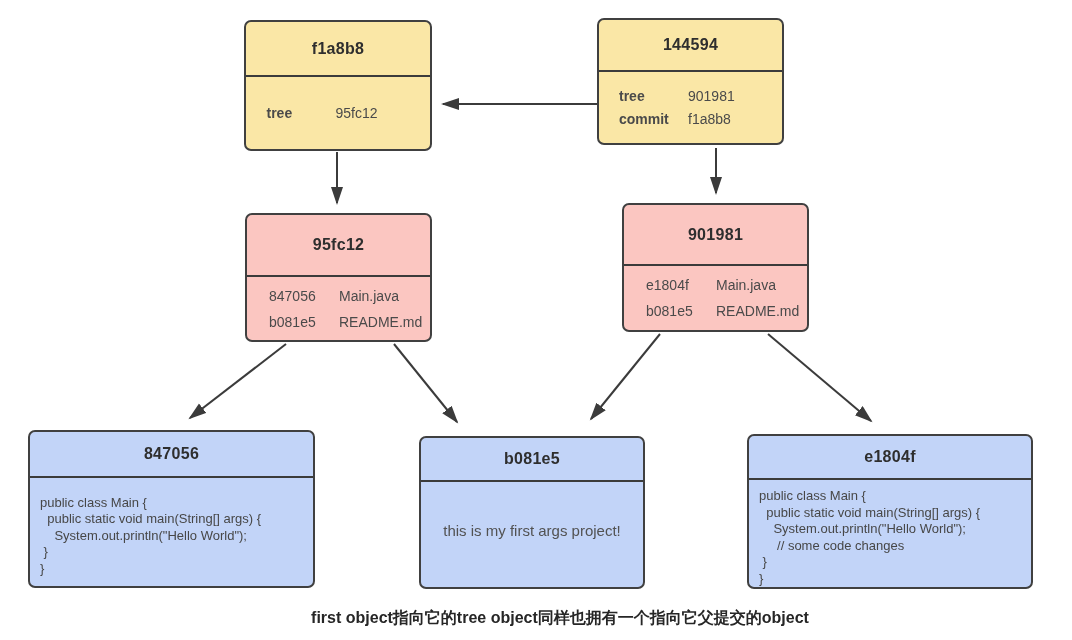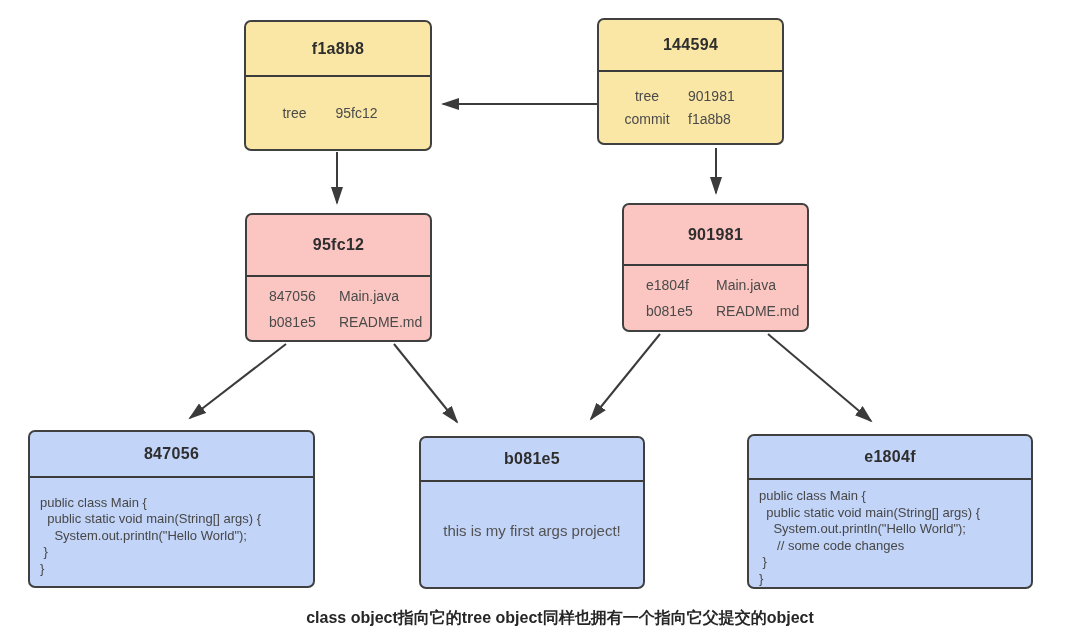--- a/index.html
+++ b/index.html
@@ -30,21 +30,21 @@
   #tree2   { left:622px; top:203px; width:187px; height:129px; }
   #tree2 .node-header { height:61px; }
   #blob1   { left:28px;  top:430px; width:287px; height:158px; }
   #blob1 .node-header { height:46px; }
   #blob2   { left:419px; top:436px; width:226px; height:153px; }
   #blob2 .node-header { height:44px; }
   #blob3   { left:747px; top:434px; width:286px; height:155px; }
   #blob3 .node-header { height:50px; }
 
   .kv-row { display:flex; justify-content:center; line-height:23px; font-size:14px; color:#4a4a4a; }
-  .kv-key { width:56px; text-align:center; }
+  .kv-key { width:56px; text-align:left;font-weight:bold; }
   .kv-val { width:74px; text-align:left; margin-left:13px; }
 
   .entry-row { display:flex; padding-left:22px; line-height:26px; font-size:14px; color:#4a4a4a; }
   .entry-hash { min-width:58px; margin-right:12px; }
 
   .code { padding:8px 0 0 10px; }
   .code-line { white-space:pre; font-size:13px; line-height:16.5px; color:#474747; }
 
   .note { text-align:center; font-size:15px; color:#525252; padding-bottom:8px; }
 
@@ -149,15 +149,15 @@
     <div class="node-body code">
       <div class="code-line">public class Main {</div>
       <div class="code-line">  public static void main(String[] args) {</div>
       <div class="code-line">    System.out.println("Hello World");</div>
       <div class="code-line">     // some code changes</div>
       <div class="code-line"> }</div>
       <div class="code-line">}</div>
     </div>
   </div>
 
-  <div class="caption">class object指向它的tree object同样也拥有一个指向它父提交的object</div>
+  <div class="caption">first object指向它的tree object同样也拥有一个指向它父提交的object</div>
 
 </div>
 
 </body></html>

